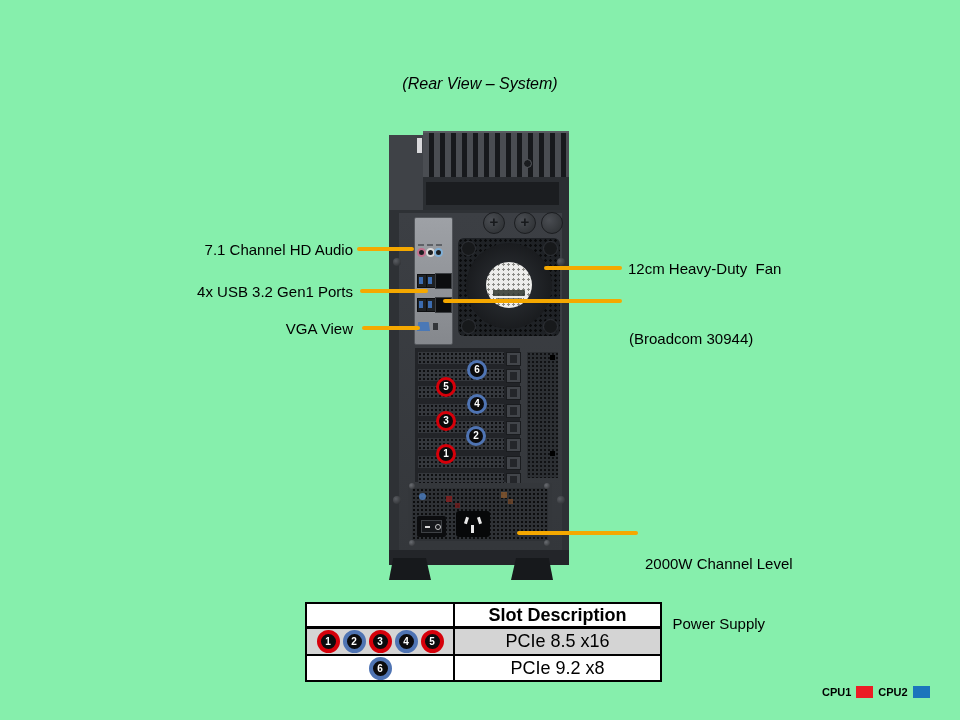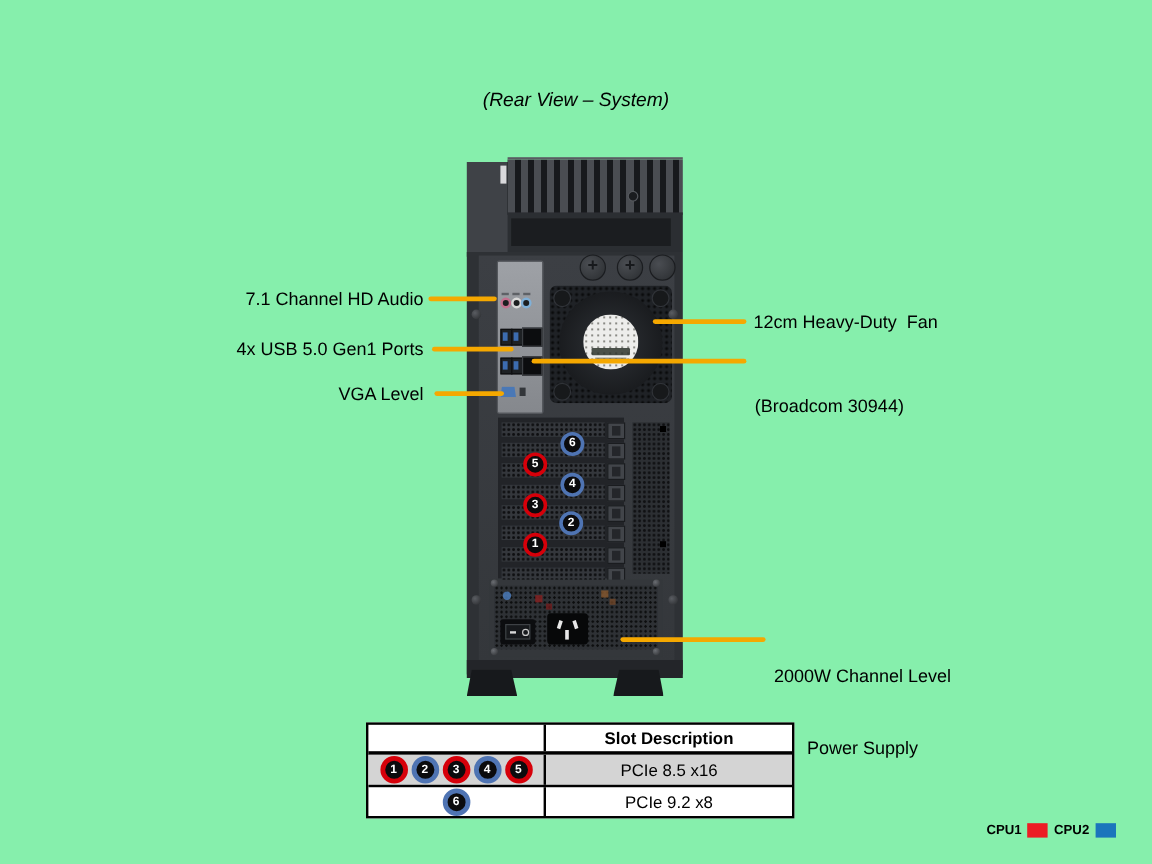--- a/index.html
+++ b/index.html
@@ -79,21 +79,21 @@
   .pscrew{width:6px;height:6px;border-radius:50%;background:radial-gradient(circle at 35% 35%,#6A6D72,#2A2C2F);}
   #bottom-rail{left:0;top:422px;width:180px;height:15px;background:#232529;}
   .foot{top:430px;width:42px;height:22px;background:#17191C;}
   .foot.l{left:0;clip-path:polygon(10% 0,88% 0,100% 100%,0 100%);}
   .foot.r{left:122px;clip-path:polygon(12% 0,90% 0,100% 100%,0 100%);}
   
   #slot-table{left:305px;top:602px;width:357px;border:2px solid #000;box-sizing:border-box;background:#fff;}
   .trow{display:flex;box-sizing:border-box;}
   .tcell{box-sizing:border-box;}
   .tcell.lft{width:148px;border-right:2px solid #000;display:flex;align-items:center;justify-content:center;gap:3px;}
-  .tcell.rgt{flex:1;display:flex;align-items:center;justify-content:center;font-size:14px;text-align:right;}
+  .tcell.rgt{flex:1;display:flex;align-items:center;justify-content:center;font-size:18px;text-align:right;}
   .thead{height:25px;border-bottom:3px solid #000;}
   .thead .rgt{font-weight:bold;}
   .tr1{height:27px;background:var(--row-gray,#D4D4D4);border-bottom:2px solid #000;}
   .tr2{height:24px;}
   .tchip{width:15px;height:15px;border-radius:50%;background:#0B0B0D;border:4px solid;color:#fff;
          font-weight:bold;font-size:10px;line-height:15px;text-align:center;}
   .tchip.red{border-color:var(--slot-red,#D6000A);}
   .tchip.blue{border-color:var(--slot-blue,#4F74B3);}
   
   #legend{left:822px;top:686px;display:flex;align-items:center;gap:5px;font-size:11px;font-weight:bold;}
@@ -226,22 +226,22 @@
   </div>
 
   <div class="abs cline" style="left:357px;top:247px;width:57px;"></div>
   <div class="abs cline" style="left:360px;top:289px;width:68px;"></div>
   <div class="abs cline" style="left:362px;top:326px;width:58px;"></div>
   <div class="abs cline" style="left:544px;top:266px;width:78px;"></div>
   <div class="abs cline" style="left:443px;top:299px;width:179px;"></div>
   <div class="abs cline" style="left:517px;top:531px;width:121px;"></div>
 
   <div class="abs lbl lbl-l" style="right:607px;top:240px;">7.1 Channel HD Audio</div>
-  <div class="abs lbl lbl-l" style="right:607px;top:282px;">4x USB 5.0 Gen1 Ports</div>
-  <div class="abs lbl lbl-l" style="right:607px;top:319px;">VGA Level</div>
+  <div class="abs lbl lbl-l" style="right:607px;top:282px;">4x USB 3.2 Gen1 Ports</div>
+  <div class="abs lbl lbl-l" style="right:607px;top:319px;">VGA View</div>
   <div class="abs lbl lbl-r" style="left:628px;top:259px;">12cm Heavy-Duty  Fan</div>
   <div class="abs lbl lbl-r" style="left:629px;top:289px;">
     <div>(Broadcom 30944)</div>
   </div>
   <div class="abs lbl lbl-r" style="left:645px;top:514px;">
     <div>2000W Channel Level</div>
     <div>Power Supply</div>
   </div>
 
   <div class="abs" id="slot-table">

